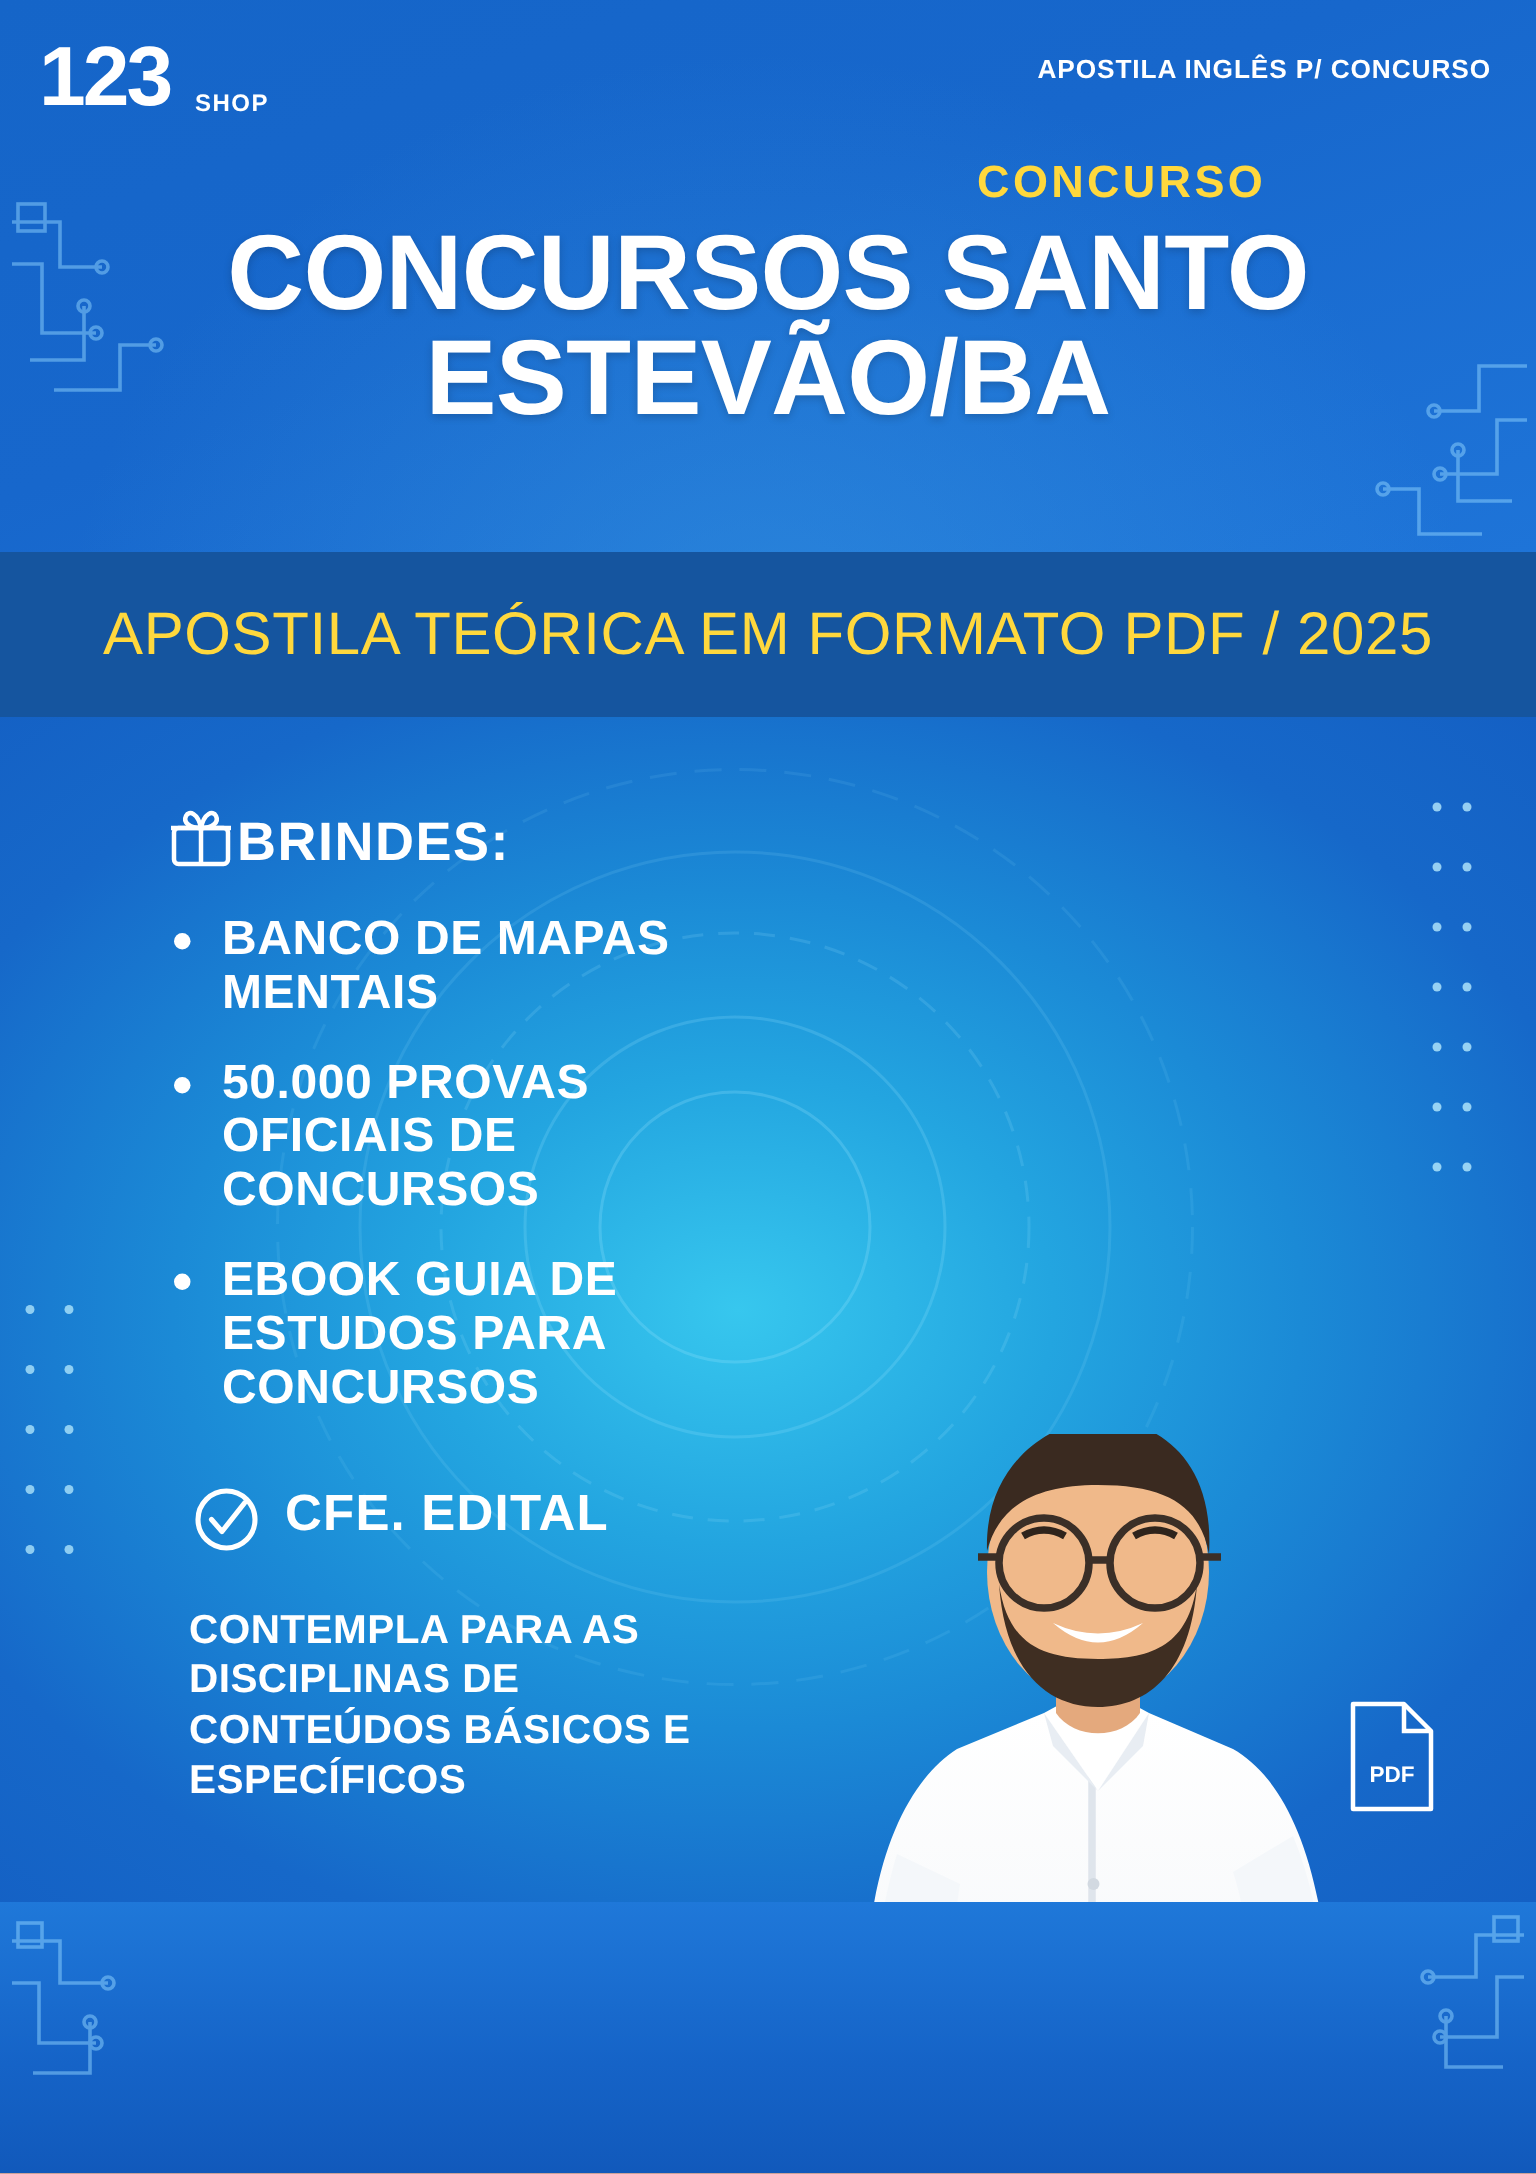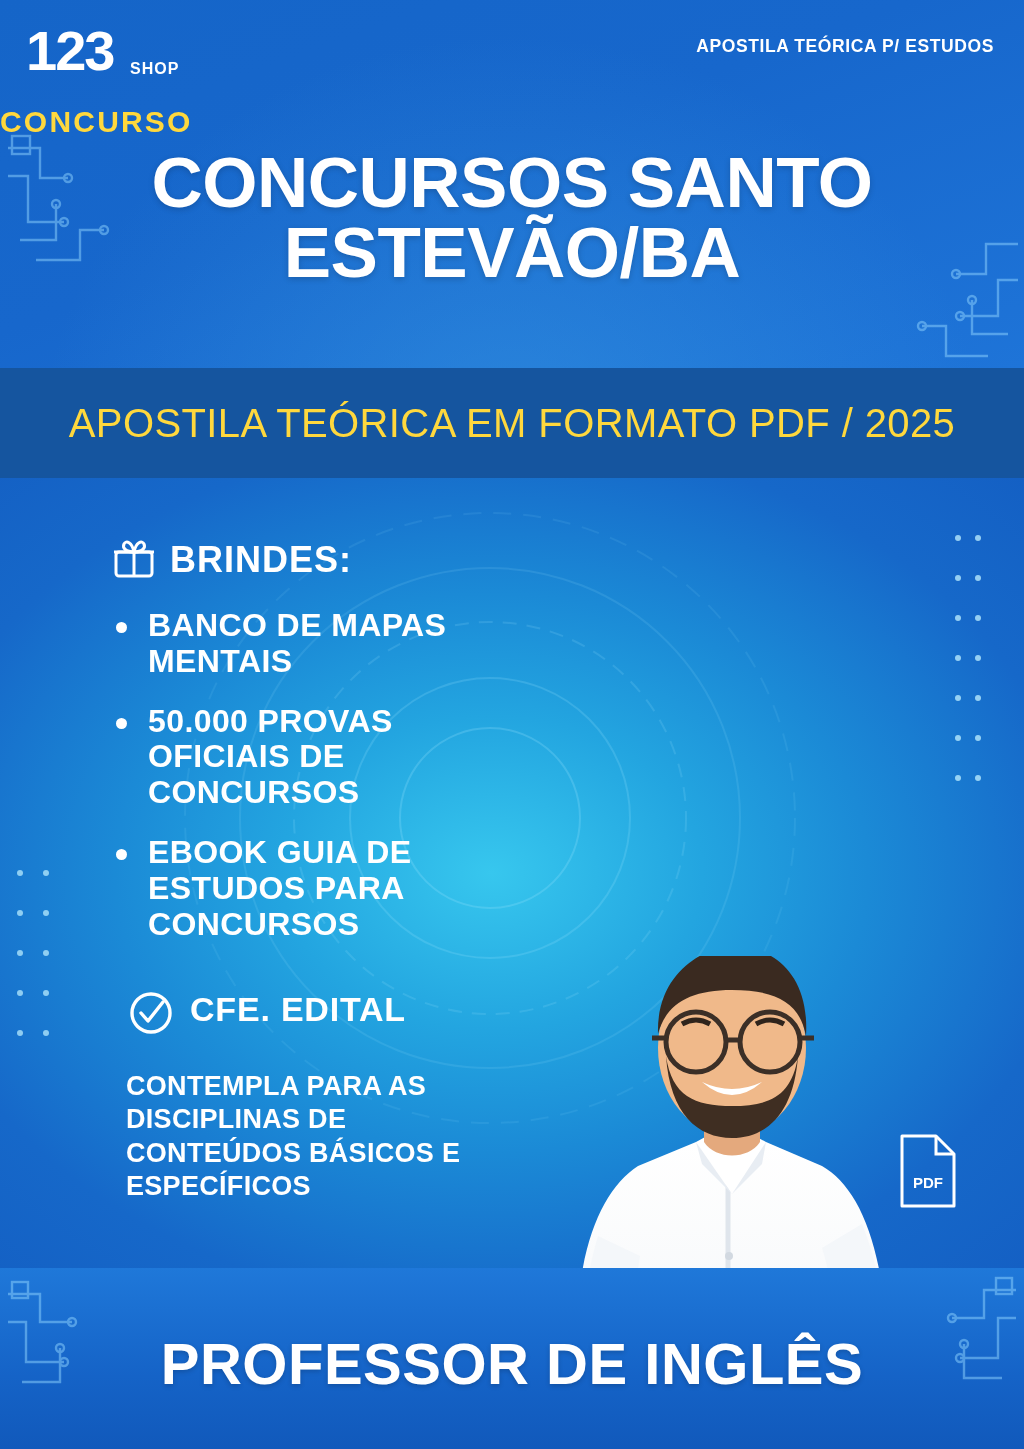--- a/index.html
+++ b/index.html
@@ -62,21 +62,21 @@
     position: absolute;
     right: 4px; top: 230px;
     width: 130px; height: 130px;
     opacity: 0.55;
     z-index: 1;
   }
 
   .kicker {
     position: absolute;
     top: 105px; left: 0; width: 844px;
-    text-align: left;
+    text-align: right;
     color: #ffd83d;
     font-size: 30px;
     font-weight: bold;
     letter-spacing: 2.2px;
     z-index: 4;
   }
   .main-title {
     position: absolute;
     top: 148px; left: 0; width: 1024px;
     text-align: center;
@@ -133,21 +133,21 @@
     left: 12px; top: 385px;
     width: 54px; height: 200px;
     opacity: 0.85;
   }
 
   .gift-row {
     position: absolute;
     left: 112px; top: 58px;
     display: flex;
     align-items: center;
-    gap: 14px;
+    gap: 2px;
     z-index: 5;
   }
   .gift-row .label {
     color: #ffffff;
     font-size: 36px;
     font-weight: bold;
     letter-spacing: 1px;
   }
 
   .bonus-list {
@@ -262,21 +262,21 @@
 
   <div class="top-band">
 
     <div class="logo">
       <svg viewBox="0 0 160 62" width="160" height="62" aria-hidden="true">
         <text x="0" y="48" font-family="Liberation Sans, sans-serif" font-size="56" font-weight="bold" fill="#ffffff" letter-spacing="-2">123</text>
         <text x="104" y="52" font-family="Liberation Sans, sans-serif" font-size="16" font-weight="bold" fill="#ffffff" letter-spacing="1">SHOP</text>
       </svg>
     </div>
 
-    <div class="top-right-label">APOSTILA TEÓRICA P/ ESTUDOS</div>
+    <div class="top-right-label">APOSTILA INGLÊS P/ CONCURSO</div>
 
     <div class="circuit-left">
       <svg viewBox="0 0 130 140" width="130" height="140" fill="none" stroke="#8fd4ff" stroke-width="2.4" opacity="0.9">
         <path d="M2 18 H34 V48 H62"></path>
         <path d="M2 46 H22 V92 H58"></path>
         <path d="M14 110 H50 V74"></path>
         <path d="M30 130 H74 V100 H98"></path>
         <circle cx="62" cy="48" r="4"></circle>
         <circle cx="58" cy="92" r="4"></circle>
         <circle cx="50" cy="74" r="4"></circle>
@@ -497,16 +497,15 @@
       <svg viewBox="0 0 150 110" width="150" height="110" fill="none" stroke="#8fd4ff" stroke-width="2.4">
         <path d="M148 16 H116 V44 H84"></path>
         <path d="M148 44 H130 V84 H92"></path>
         <path d="M134 104 H96 V70"></path>
         <circle cx="84" cy="44" r="4"></circle>
           <circle cx="92" cy="84" r="4"></circle>
           <circle cx="96" cy="70" r="4"></circle>
         <rect x="128" y="4" width="16" height="16"></rect>
       </svg>
     </div>
-    <div class="role">PROFESSOR DE INGLÊS</div>
   </div>
 
 </div>
 
 </body></html>

